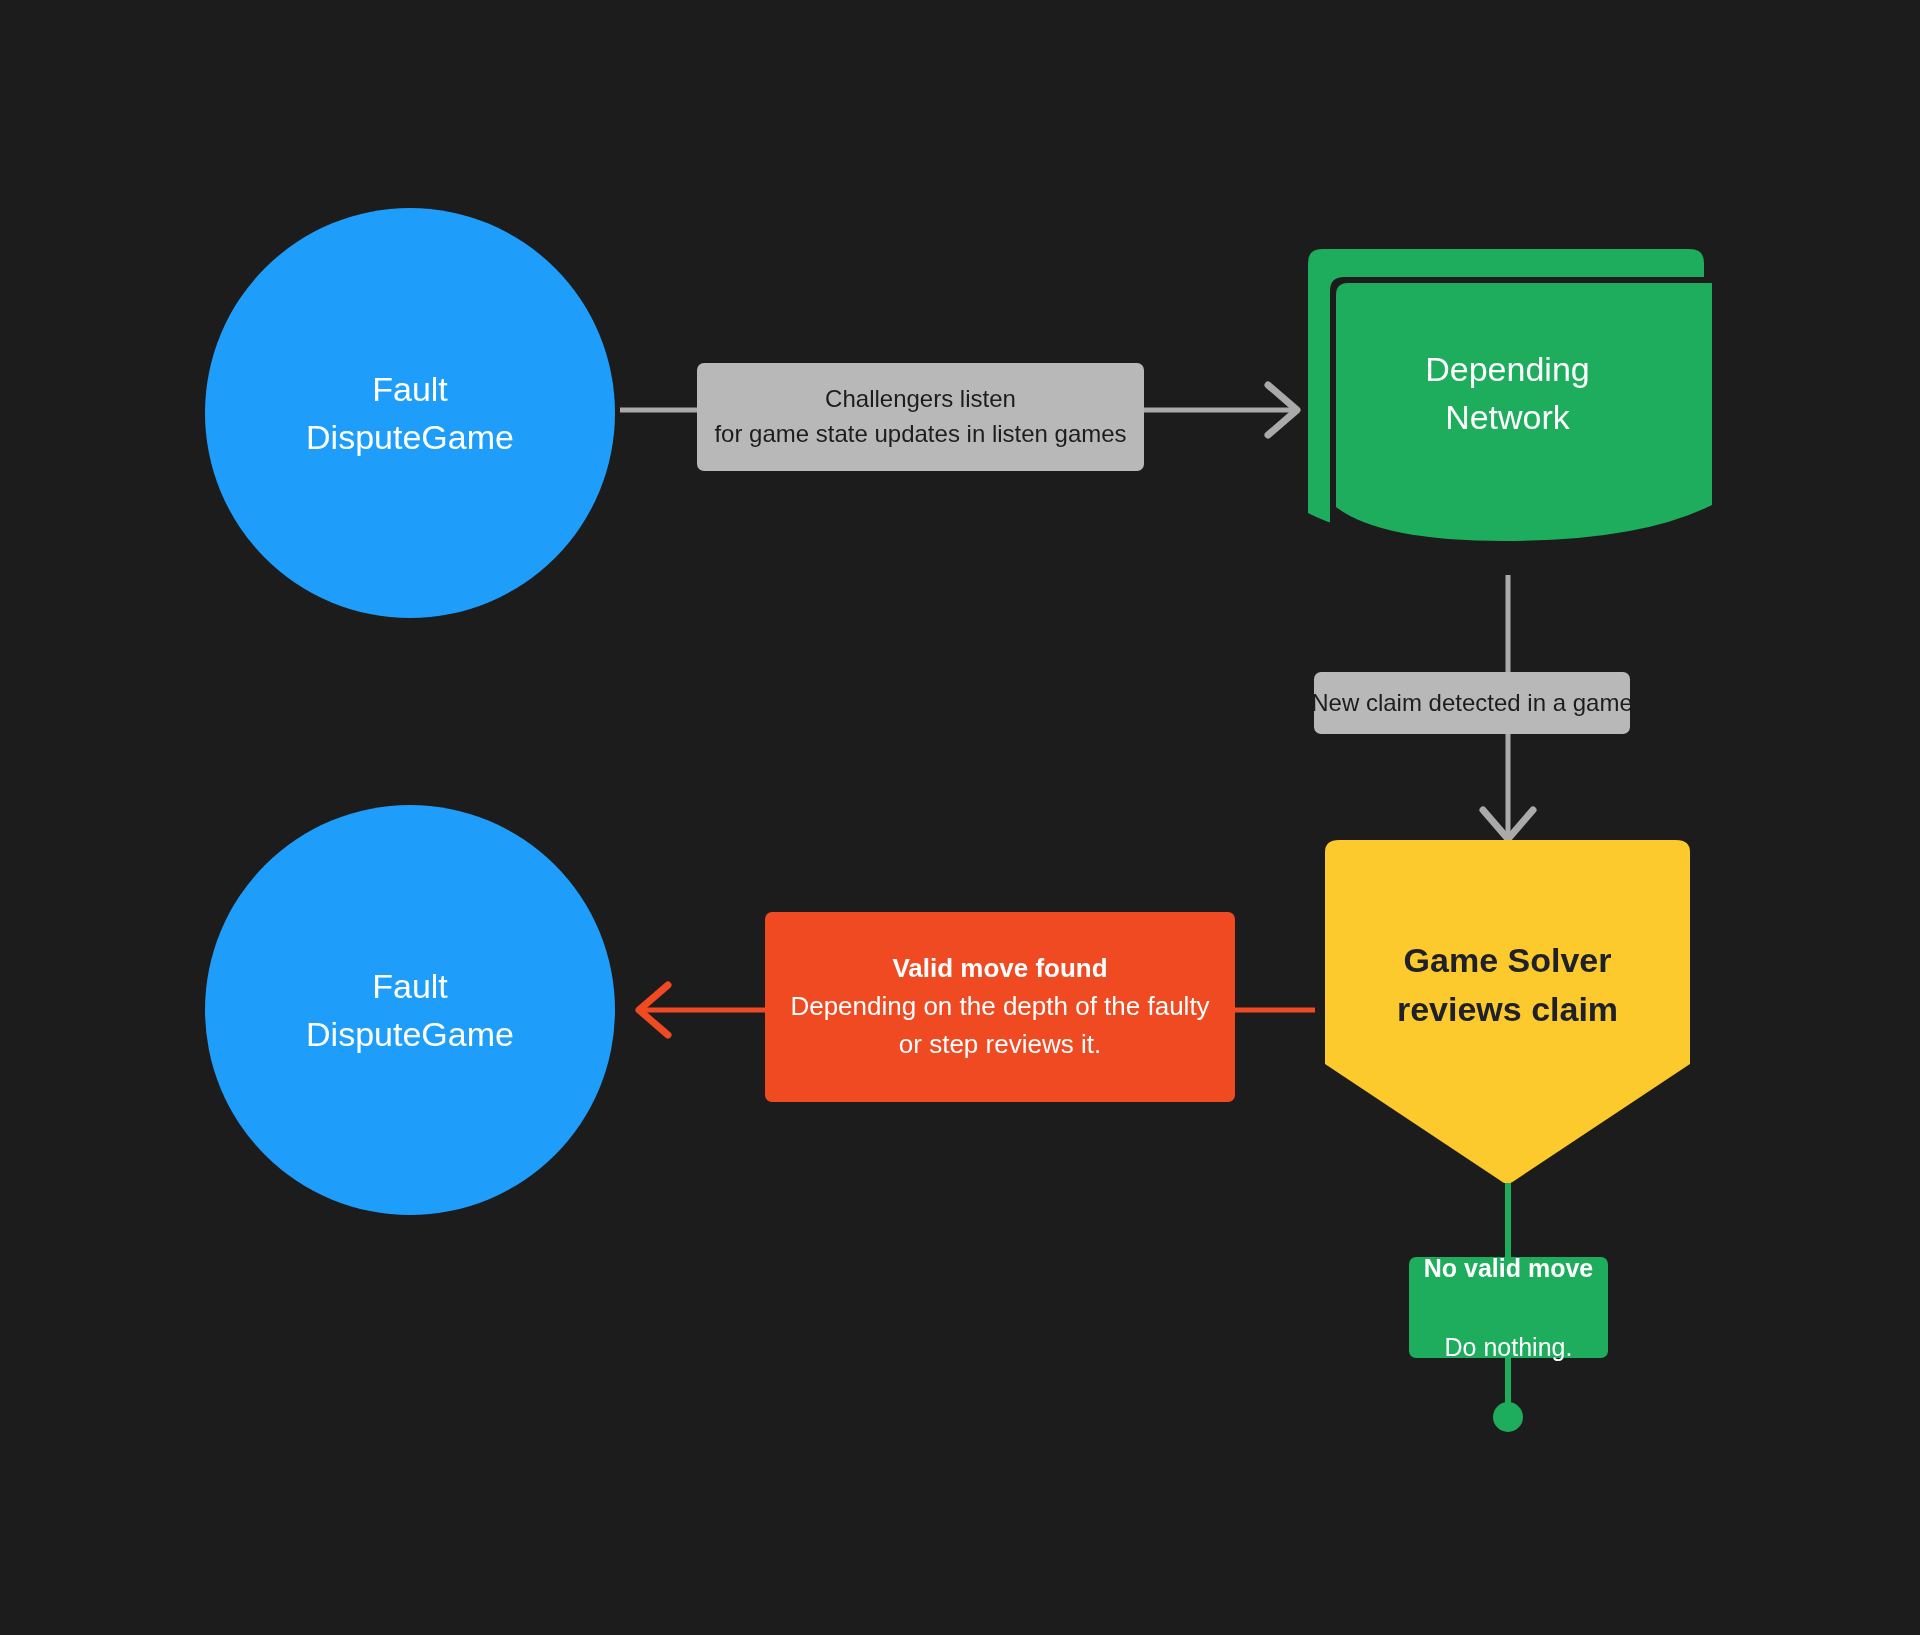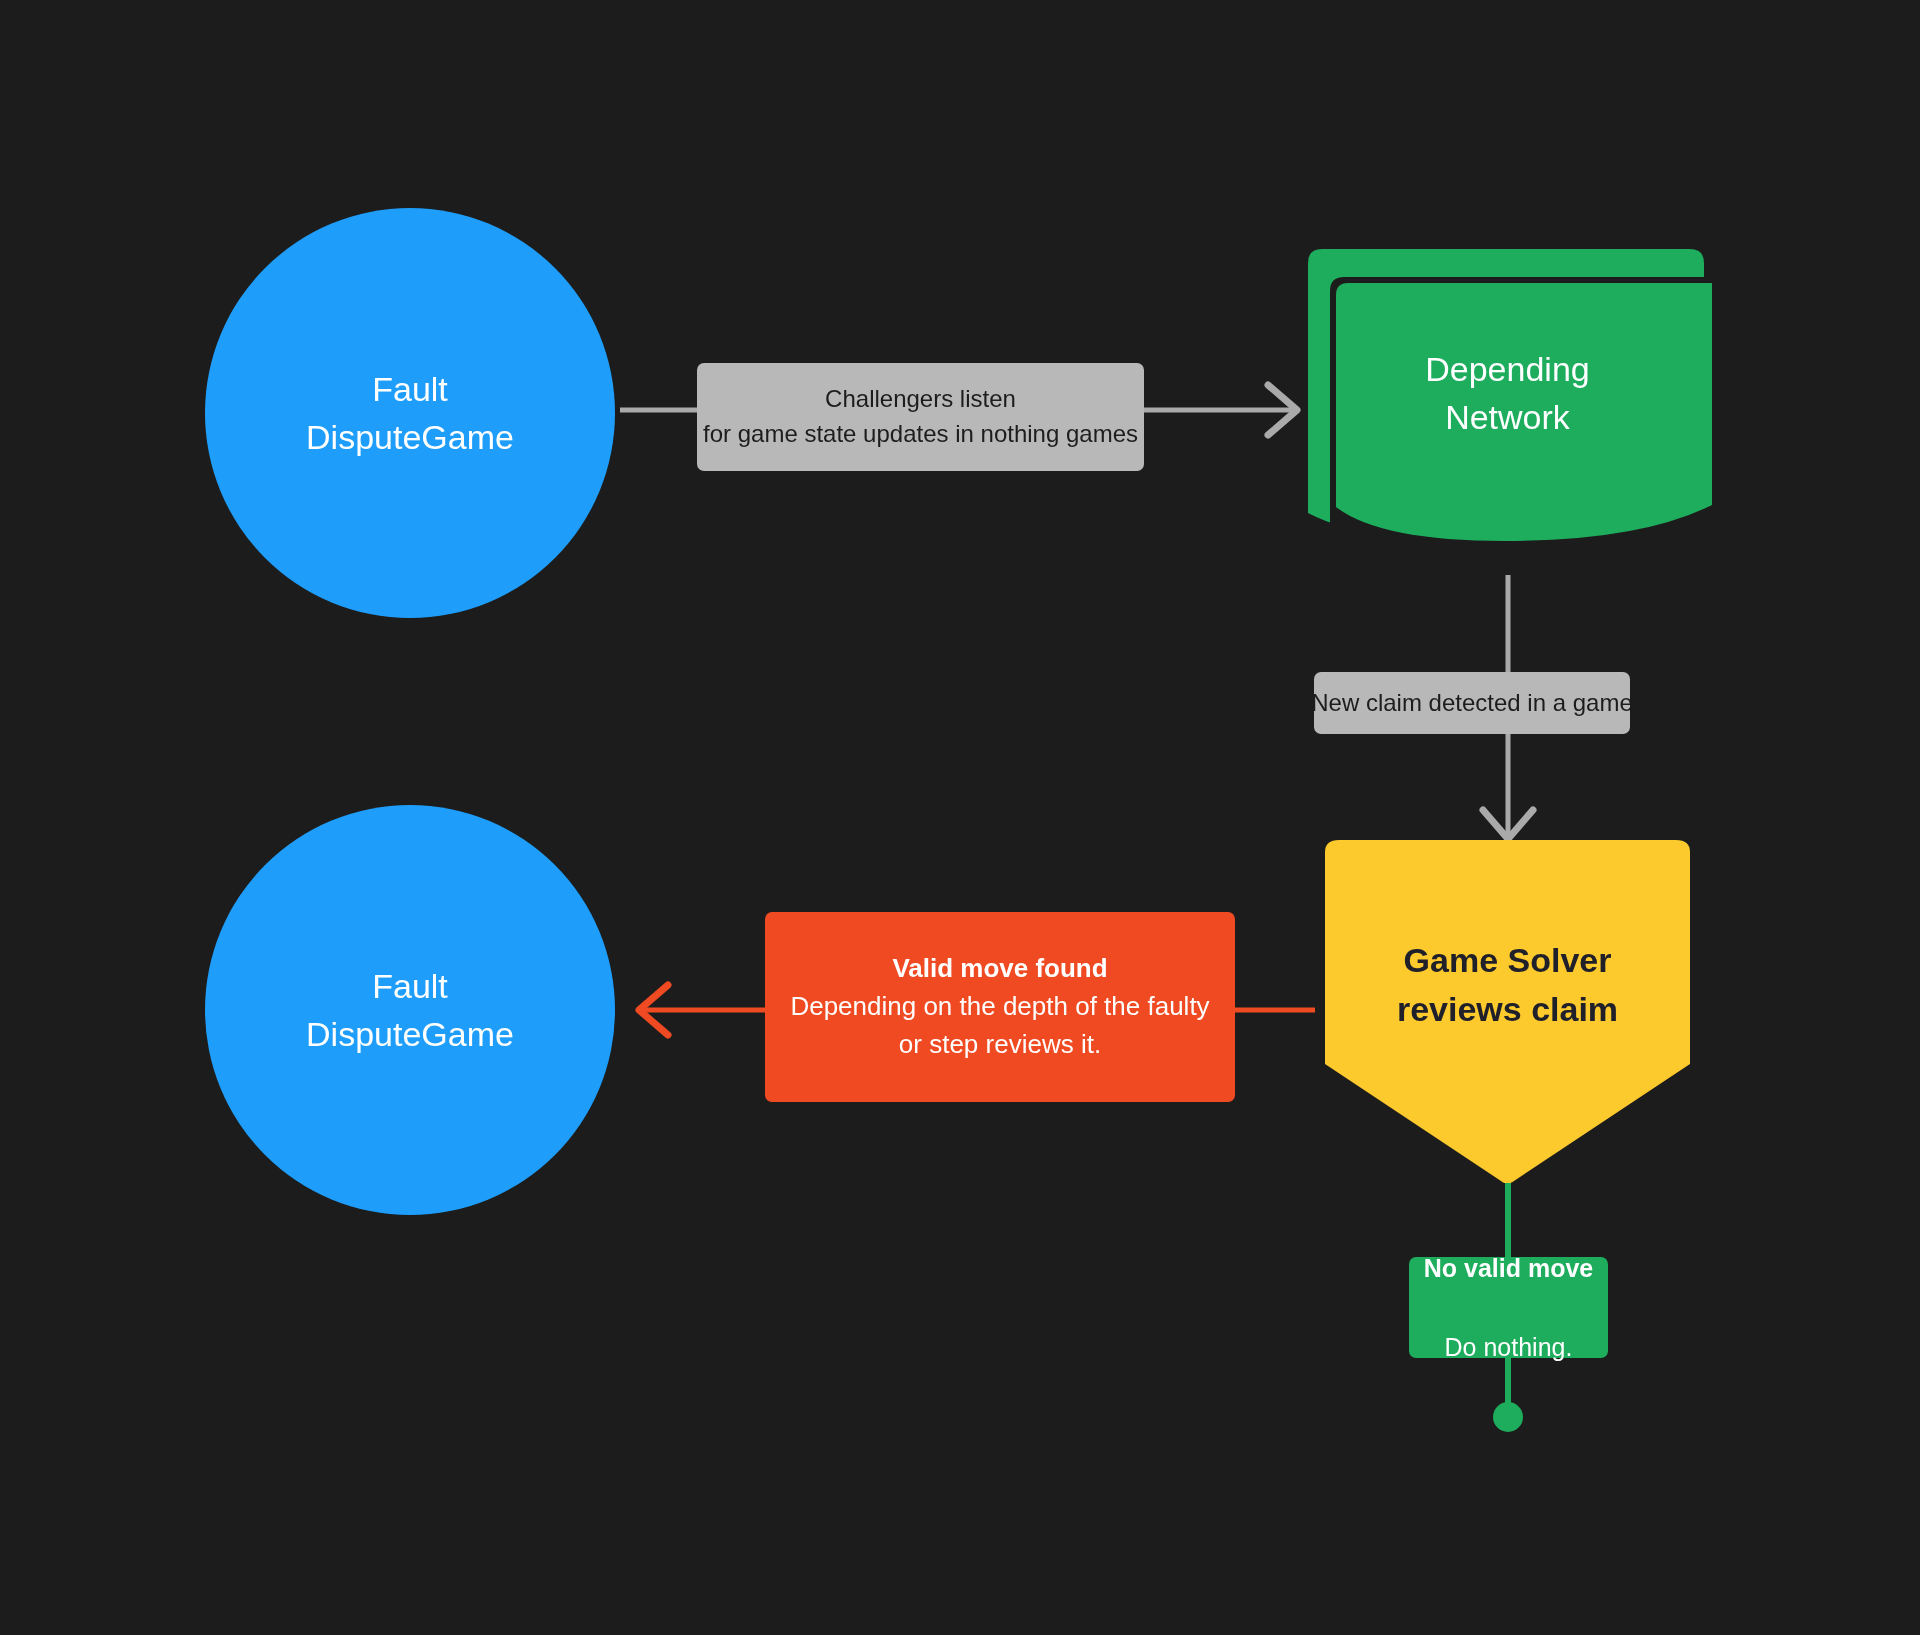--- a/index.html
+++ b/index.html
@@ -195,21 +195,21 @@
 
   <div class="node circle-node" style="left:205px; top:805px; width:410px; height:410px;">
     <div>
       <div>Fault</div>
       <div>DisputeGame</div>
     </div>
   </div>
 
   <div class="edge-label neutral" style="left:697px; top:357px; width:447px; height:108px;margin-top:6px;">
     <div class="line">Challengers listen</div>
-    <div class="line">for game state updates in nothing games</div>
+    <div class="line">for game state updates in listen games</div>
   </div>
 
   <div class="edge-label neutral" style="left:1314px; top:672px; width:316px; height:62px;">
     <div class="line">New claim detected in a game</div>
   </div>
 
   <div class="edge-label danger" style="left:733px; top:912px; width:470px; height:190px;">
     <div class="line strong">Valid move found</div>
     <div class="line">Depending on the depth of the faulty</div>
     <div class="line">or step reviews it.</div>

